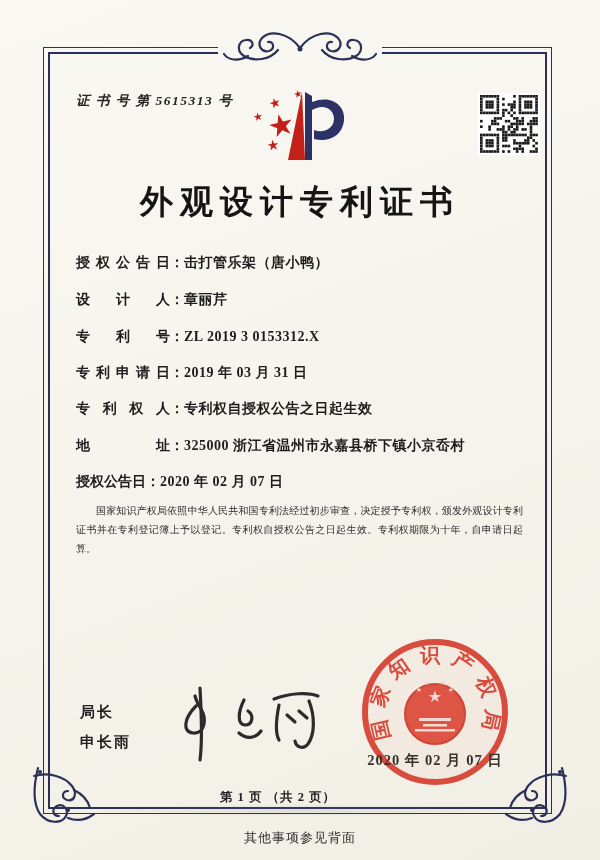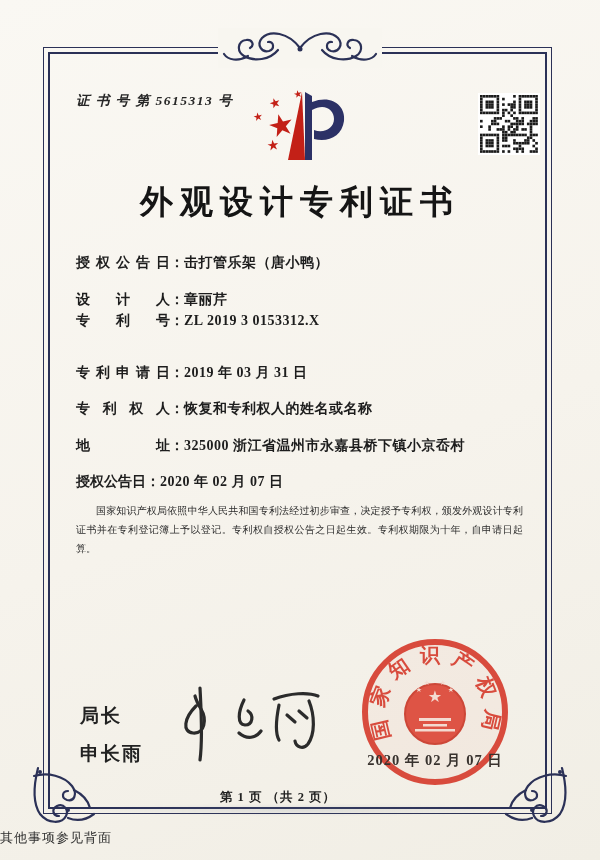--- a/index.html
+++ b/index.html
@@ -35,31 +35,31 @@
   .frow { position:absolute; left:0; font-size:14px; font-weight:600; color:#1d1d1d;
     white-space:nowrap; }
   .flabel { display:inline-block; width:94px; text-align:justify; text-align-last:justify; }
   .fvalue { letter-spacing:.5px; }
   .grant-right { position:absolute; left:224px; top:0; }
   
   .legal { position:absolute; left:76px; top:502px; width:447px; font-size:10px;
     line-height:1.88; color:#2c2c2c; text-align:justify; font-weight:500; }
   .legal p { text-indent:2em; }
   
-  .officer { position:absolute; left:80px; top:697px; font-size:19px; font-weight:600;
+  .officer { position:absolute; left:80px; top:697px; font-size:15px; font-weight:600;
     letter-spacing:2px; color:#222; line-height:2.0; }
   .signature { position:absolute; left:160px; top:680px; width:170px; height:85px; }
   
   .seal { position:absolute; left:350px; top:630px; width:170px; height:170px; opacity:.9; }
   .seal-date { position:absolute; left:350px; top:751px; width:170px; text-align:center;
     font-size:14.5px; font-weight:700; color:#38322e; letter-spacing:1px; z-index:2; }
   
   .page-info { position:absolute; left:0; top:789px; width:556px; text-align:center;
     font-size:12.5px; font-weight:600; letter-spacing:1px; color:#222; z-index:4; }
-  .back-note { position:absolute; left:0; top:829px; width:600px; 
+  .back-note { position:absolute; left:0; top:829px; width:600px; text-align:center;
     font-size:13px; font-weight:500; color:#2f2f2f; letter-spacing:1px; }
   svg { display:block; }
 </style>
 </head>
 <body>
 
 <div class="page">
 
   <div class="frame-outer"></div>
   <div class="frame-inner"></div>
@@ -346,28 +346,28 @@
 
   <div class="title">外观设计专利证书</div>
 
   <div class="fields">
     <div class="frow" style="top:0">
       <span class="flabel">授权公告日</span><span>：</span><span class="fvalue">击打管乐架（唐小鸭）</span>
     </div>
     <div class="frow" style="top:37px">
       <span class="flabel">设计人</span><span>：</span><span class="fvalue">章丽芹</span>
     </div>
-    <div class="frow" style="top:58px">
+    <div class="frow" style="top:74px">
       <span class="flabel">专利号</span><span>：</span><span class="fvalue">ZL 2019 3 0153312.X</span>
     </div>
     <div class="frow" style="top:110px">
       <span class="flabel">专利申请日</span><span>：</span><span class="fvalue">2019 年 03 月 31 日</span>
     </div>
     <div class="frow" style="top:146px">
-      <span class="flabel">专利权人</span><span>：</span><span class="fvalue">恢复和专利权人的姓名或名称</span>
+      <span class="flabel">专利权人</span><span>：</span><span class="fvalue">专利权自授权公告之日起生效</span>
     </div>
     <div class="frow" style="top:183px">
       <span class="flabel">地址</span><span>：</span><span class="fvalue">325000 浙江省温州市永嘉县桥下镇小京岙村</span>
     </div>
     <div class="frow" style="top:219px; width:448px;">
       <span>
         <span>授权公告日</span><span>：</span><span class="fvalue">2020 年 02 月 07 日</span>
       </span>
     </div>
   </div>

